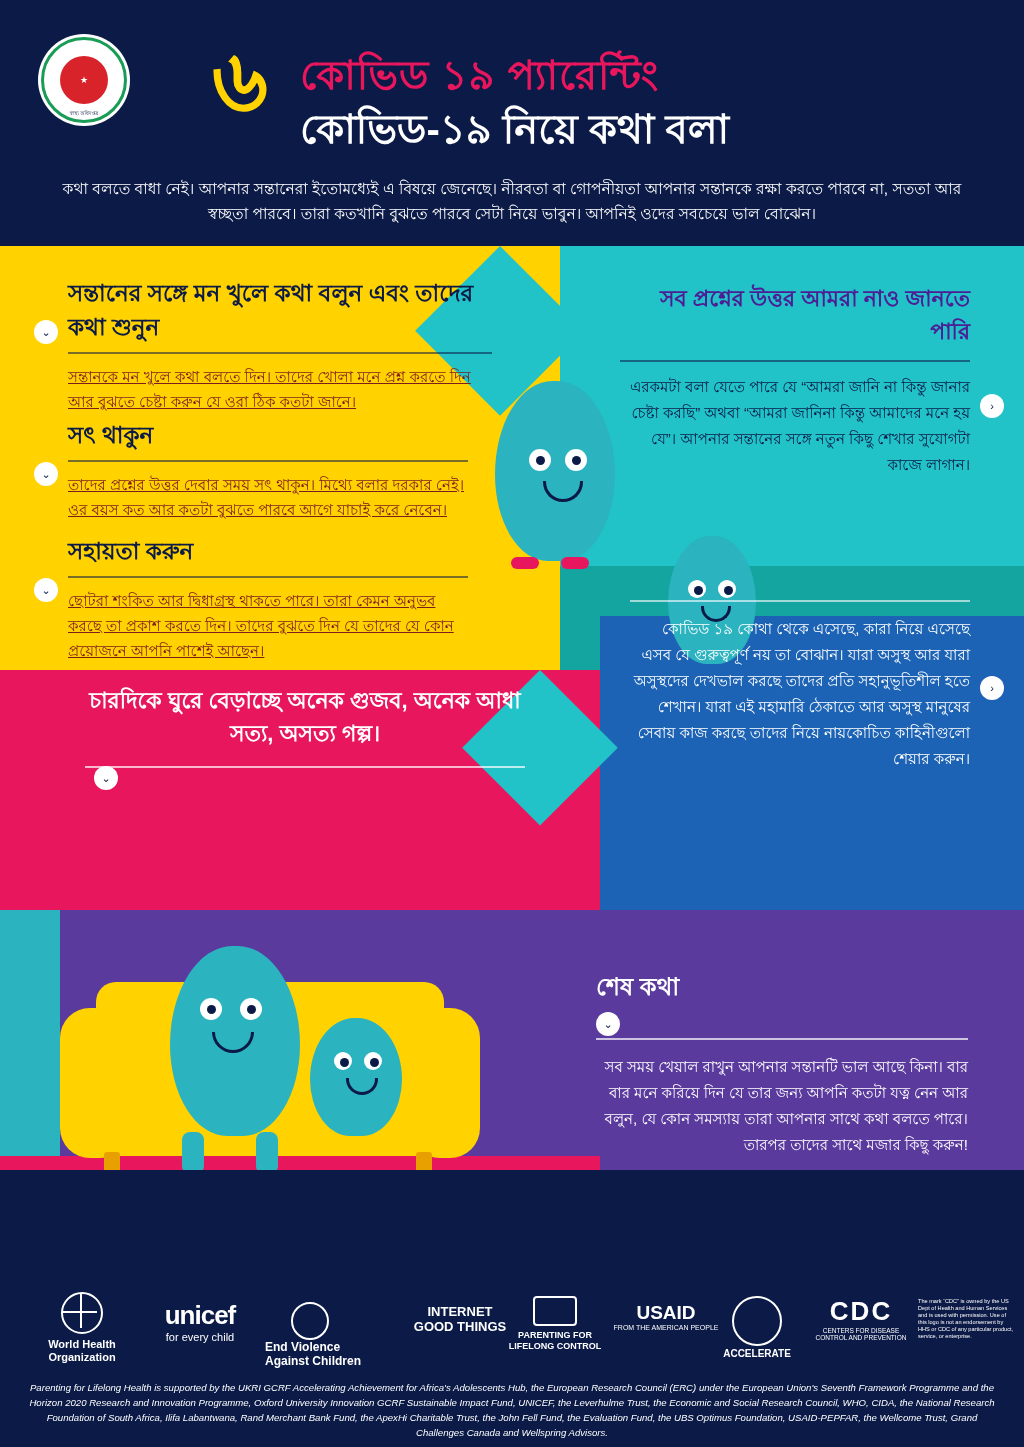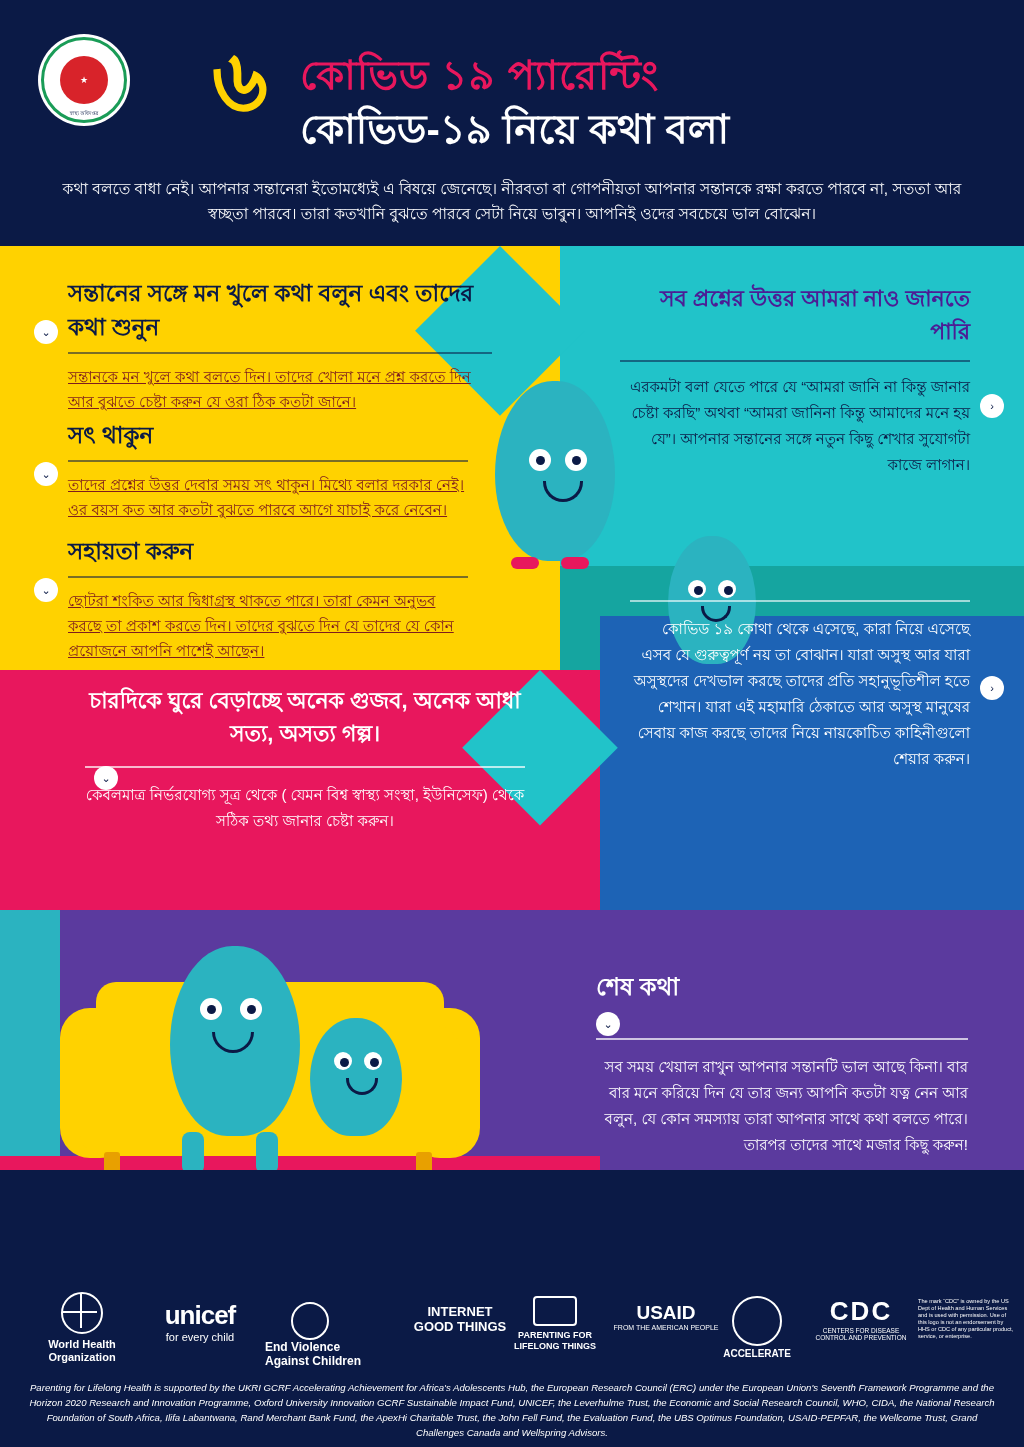--- a/index.html
+++ b/index.html
@@ -229,21 +229,20 @@
       <div class="bullet" style="left:-34px;top:44px;">⌄</div>
       <div class="h-left">সহায়তা করুন</div>
       <div class="rule"></div>
       <div class="p-left">ছোটরা শংকিত আর দ্বিধাগ্রস্থ থাকতে পারে। তারা কেমন অনুভব করছে তা প্রকাশ করতে দিন। তাদের বুঝতে দিন যে তাদের যে কোন প্রয়োজনে আপনি পাশেই আছেন।</div>
     </div>
 
     <div class="sec4">
       <h3>চারদিকে ঘুরে বেড়াচ্ছে অনেক গুজব, অনেক আধা সত্য, অসত্য গল্প।</h3>
       <div class="bullet" style="left:24px;top:82px;">⌄</div>
       <div class="rule"></div>
-      <p>কেবলমাত্র  নির্ভরযোগ্য সূত্র থেকে ( যেমন বিশ্ব স্বাস্থ্য সংস্থা, ইউনিসেফ) থেকে সঠিক তথ্য জানার চেষ্টা করুন।</p>
     </div>
 
     <div class="sec5">
       <h3>সব প্রশ্নের উত্তর আমরা নাও জানতে পারি</h3>
       <div class="bullet" style="left:360px;top:112px;">›</div>
       <div class="rule"></div>
       <p>এরকমটা বলা যেতে পারে যে “আমরা জানি না কিন্তু জানার চেষ্টা করছি” অথবা “আমরা জানিনা কিন্তু আমাদের মনে হয় যে”। আপনার সন্তানের সঙ্গে নতুন কিছু শেখার সুযোগটা কাজে লাগান।</p>
     </div>
 
     <div class="sec6">
@@ -322,21 +321,21 @@
       </div>
 
       <div class="lg igt">
         <div class="t">INTERNET</div>
         <div class="t">GOOD THINGS</div>
       </div>
 
       <div class="lg plh">
         <div style="width:40px;height:26px;margin:0 auto 4px;border:2px solid #fff;border-radius:4px;"></div>
         <div class="t">PARENTING FOR</div>
-        <div class="t">LIFELONG THINGS</div>
+        <div class="t">LIFELONG CONTROL</div>
       </div>
 
       <div class="lg usaid">
         <div class="t1">USAID</div>
         <div class="t2">FROM THE AMERICAN PEOPLE</div>
       </div>
 
       <div class="lg acc">
         <div style="width:46px;height:46px;border-radius:50%;border:2px solid #fff;margin:0 auto 2px;"></div>
         <div class="t">ACCELERATE</div>

